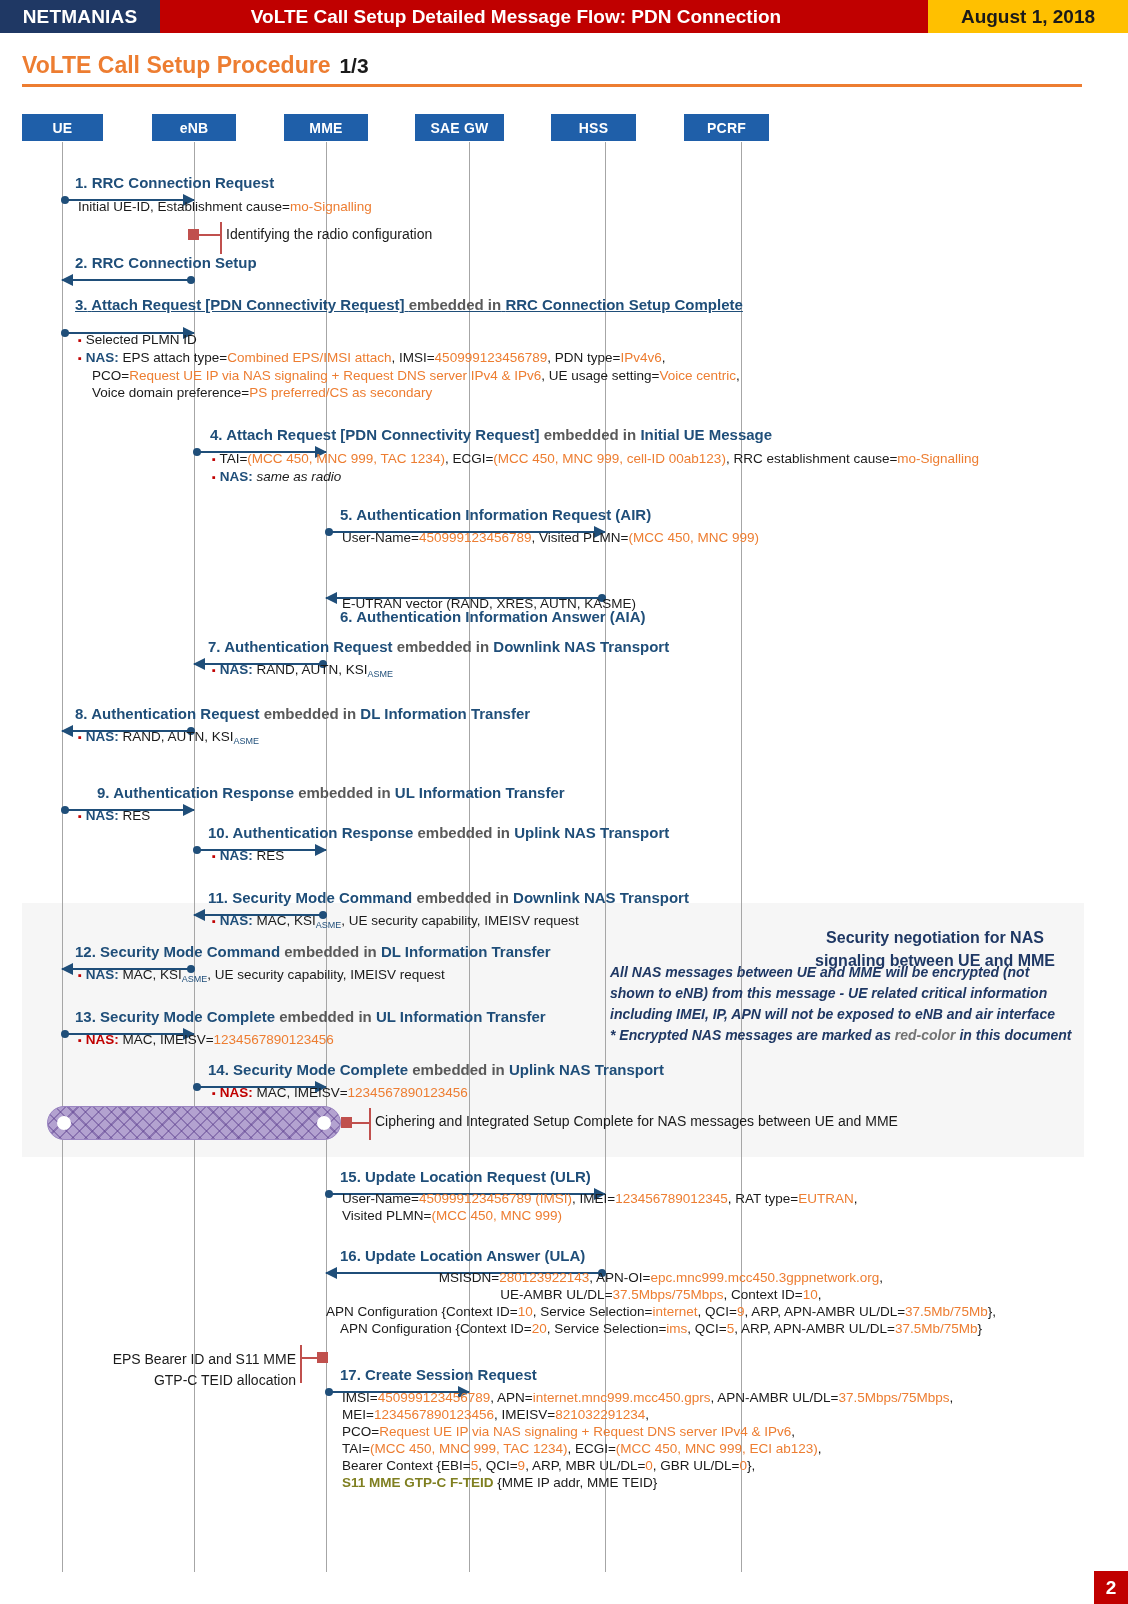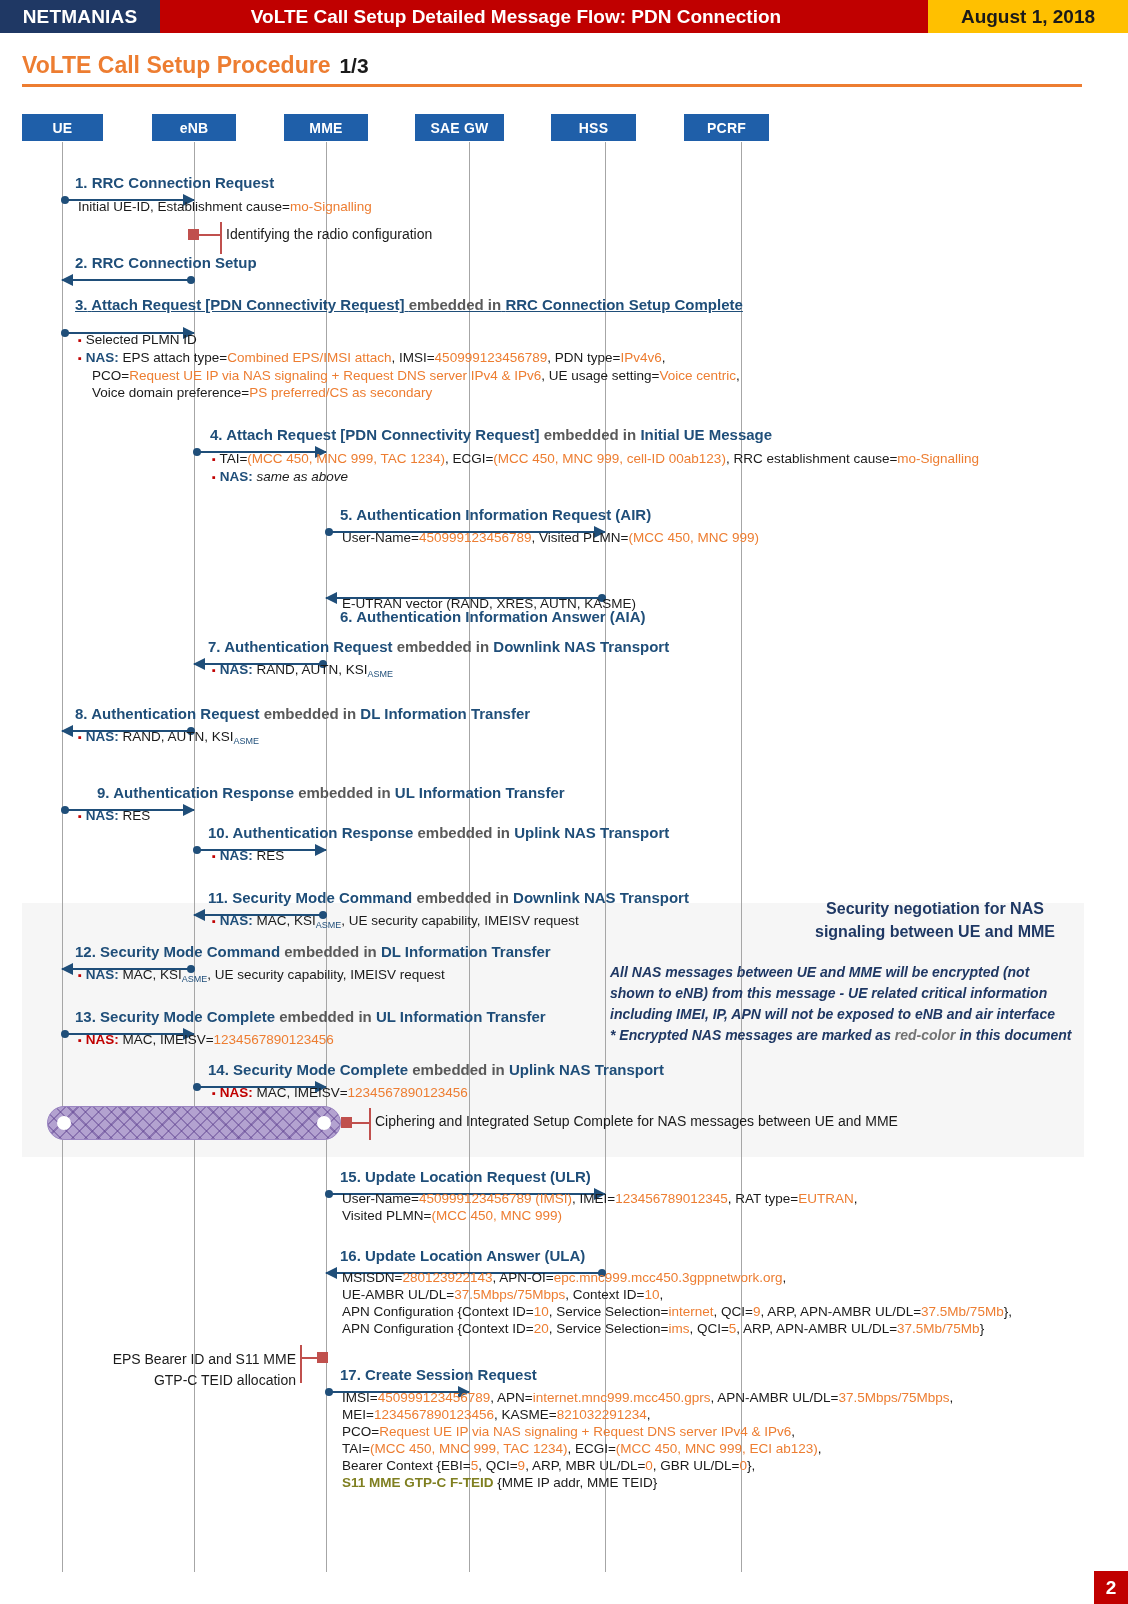--- a/index.html
+++ b/index.html
@@ -226,21 +226,21 @@
     <span class="dim">embedded in</span>
     <span>Initial UE Message</span>
   </div>
   <div class="arrow r" style="left:194px; top:446px; width:132px;">
     <div class="shaft"></div>
       <div class="dot"></div>
       <div class="head"></div>
   </div>
   <div class="msg-body" style="left:212px; top:450px;">
     <span class="bullet">▪</span> <span class="bk">TAI=</span><span class="o">(MCC 450, MNC 999, TAC 1234)</span><span class="bk">, ECGI=</span><span class="o">(MCC 450, MNC 999, cell-ID 00ab123)</span><span class="bk">, RRC establishment cause=</span><span class="o">mo-Signalling</span><br>
-    <span class="bullet">▪</span> <b class="nas">NAS:</b> <span class="it">same as above</span>
+    <span class="bullet">▪</span> <b class="nas">NAS:</b> <span class="it">same as radio</span>
   </div>
 
   <div class="msg-title" style="left:340px; top:506px;">
     <span>5.</span>
     <span>Authentication Information Request (AIR)</span>
   </div>
   <div class="arrow r" style="left:326px; top:526px; width:279px;">
     <div class="shaft"></div>
       <div class="dot"></div>
       <div class="head"></div>
@@ -384,21 +384,21 @@
 
   <div class="capsule" style="left:47px; top:1106px; width:294px; height:34px;">
     <div class="knob" style="left:9px;"></div>
     <div class="knob" style="right:9px;"></div>
   </div>
   <div class="note-sq" style="left:341px; top:1117px;"></div>
   <div class="note-hline" style="left:352px; top:1122px; width:17px;"></div>
   <div class="note-vline" style="left:369px; top:1108px; height:32px;"></div>
   <div class="note-text" style="left:375px; top:1113px;">Ciphering and Integrated Setup Complete for NAS messages between UE and MME</div>
 
-  <div class="anno-head" style="left:790px; top:897px; width:290px;">
+  <div class="anno-head" style="left:790px; top:926px; width:290px;">
     <div>Security negotiation for NAS</div>
     <div>signaling between UE and MME</div>
   </div>
   <div class="anno-body" style="left:610px; top:962px; width:475px;">
     <div>All NAS messages between UE and MME will be encrypted (not</div>
     <div>shown to eNB) from this message  - UE related critical information</div>
     <div>including IMEI, IP, APN will not be exposed to eNB and air interface</div>
     <div><span>* Encrypted NAS messages are marked as </span><span class="red">red-color</span><span> in this document</span></div>
   </div>
 
@@ -418,21 +418,21 @@
 
   <div class="msg-title" style="left:340px; top:1247px;">
     <span>16.</span>
     <span>Update Location Answer (ULA)</span>
   </div>
   <div class="arrow l" style="left:326px; top:1267px; width:279px;">
     <div class="shaft"></div>
       <div class="dot"></div>
       <div class="head"></div>
   </div>
-  <div class="msg-body" style="left:342px; top:1269px;">
+  <div class="msg-body" style="left:326px; top:1269px;text-align:center;">
     <span class="bk">MSISDN=</span><span class="o">280123922143</span><span class="bk">, APN-OI=</span><span class="o">epc.mnc999.mcc450.3gppnetwork.org</span><span class="bk">,</span><br>
     <span class="bk">UE-AMBR UL/DL=</span><span class="o">37.5Mbps/75Mbps</span><span class="bk">, Context ID=</span><span class="o">10</span><span class="bk">,</span><br>
     <span class="bk">APN Configuration {Context ID=</span><span class="o">10</span><span class="bk">, Service Selection=</span><span class="o">internet</span><span class="bk">, QCI=</span><span class="o">9</span><span class="bk">, ARP, APN-AMBR UL/DL=</span><span class="o">37.5Mb/75Mb</span><span class="bk">},</span><br>
     <span class="bk">APN Configuration {Context ID=</span><span class="o">20</span><span class="bk">, Service Selection=</span><span class="o">ims</span><span class="bk">, QCI=</span><span class="o">5</span><span class="bk">, ARP, APN-AMBR UL/DL=</span><span class="o">37.5Mb/75Mb</span><span class="bk">}</span>
   </div>
 
   <div class="note-text ra" style="left:100px; top:1349px; width:196px; line-height:21px;">
     <div>EPS Bearer ID and S11 MME</div>
     <div>GTP-C TEID allocation</div>
   </div>
@@ -444,21 +444,21 @@
     <span>17.</span>
     <span>Create Session Request</span>
   </div>
   <div class="arrow r" style="left:326px; top:1386px; width:143px;">
     <div class="shaft"></div>
       <div class="dot"></div>
       <div class="head"></div>
   </div>
   <div class="msg-body" style="left:342px; top:1389px;">
     <span class="bk">IMSI=</span><span class="o">450999123456789</span><span class="bk">, APN=</span><span class="o">internet.mnc999.mcc450.gprs</span><span class="bk">, APN-AMBR UL/DL=</span><span class="o">37.5Mbps/75Mbps</span><span class="bk">,</span><br>
-    <span class="bk">MEI=</span><span class="o">1234567890123456</span><span class="bk">, KASME=</span><span class="o">821032291234</span><span class="bk">,</span><br>
+    <span class="bk">MEI=</span><span class="o">1234567890123456</span><span class="bk">, IMEISV=</span><span class="o">821032291234</span><span class="bk">,</span><br>
     <span class="bk">PCO=</span><span class="o">Request UE IP via NAS signaling + Request DNS server IPv4 &amp; IPv6</span><span class="bk">,</span><br>
     <span class="bk">TAI=</span><span class="o">(MCC 450, MNC 999, TAC 1234)</span><span class="bk">, ECGI=</span><span class="o">(MCC 450, MNC 999, ECI ab123)</span><span class="bk">,</span><br>
     <span class="bk">Bearer Context {EBI=</span><span class="o">5</span><span class="bk">, QCI=</span><span class="o">9</span><span class="bk">, ARP, MBR UL/DL=</span><span class="o">0</span><span class="bk">, GBR UL/DL=</span><span class="o">0</span><span class="bk">},</span><br>
     <span class="olive">S11 MME GTP-C F-TEID</span><span class="bk"> {MME IP addr, MME TEID}</span>
   </div>
 
 </div>
 
 <div class="pageno">2</div>
 

